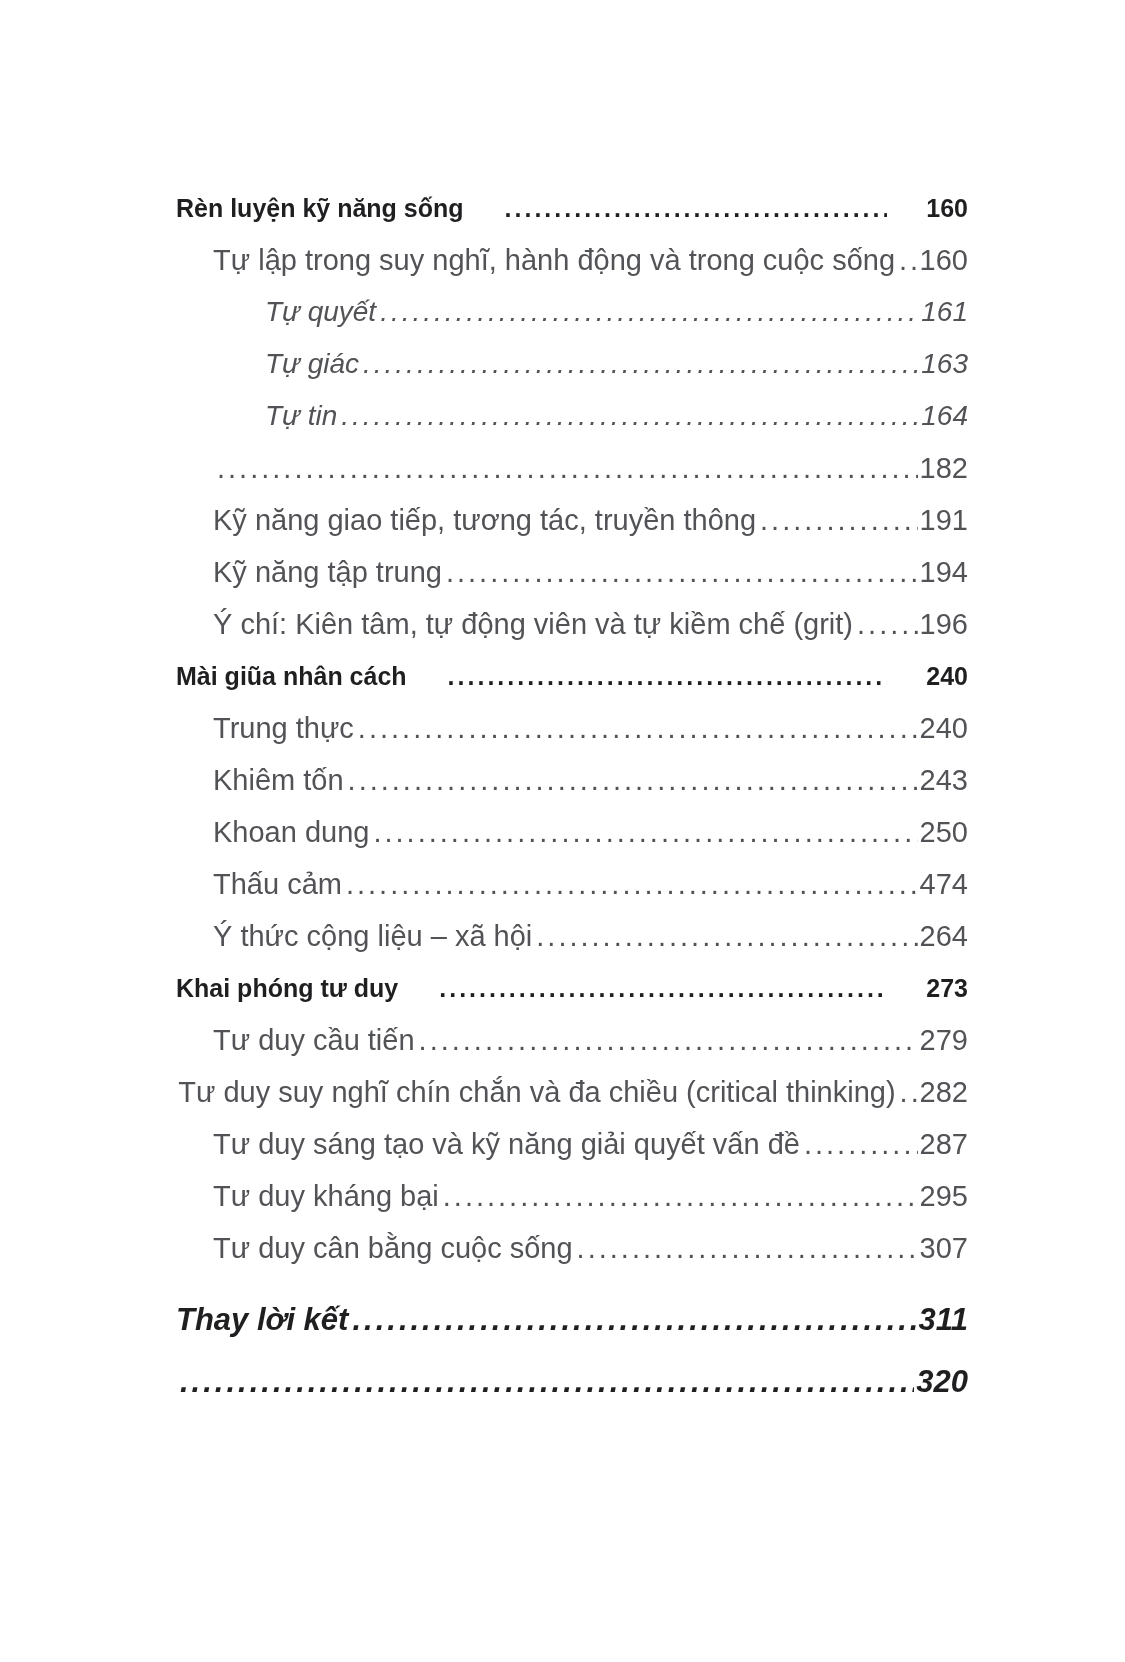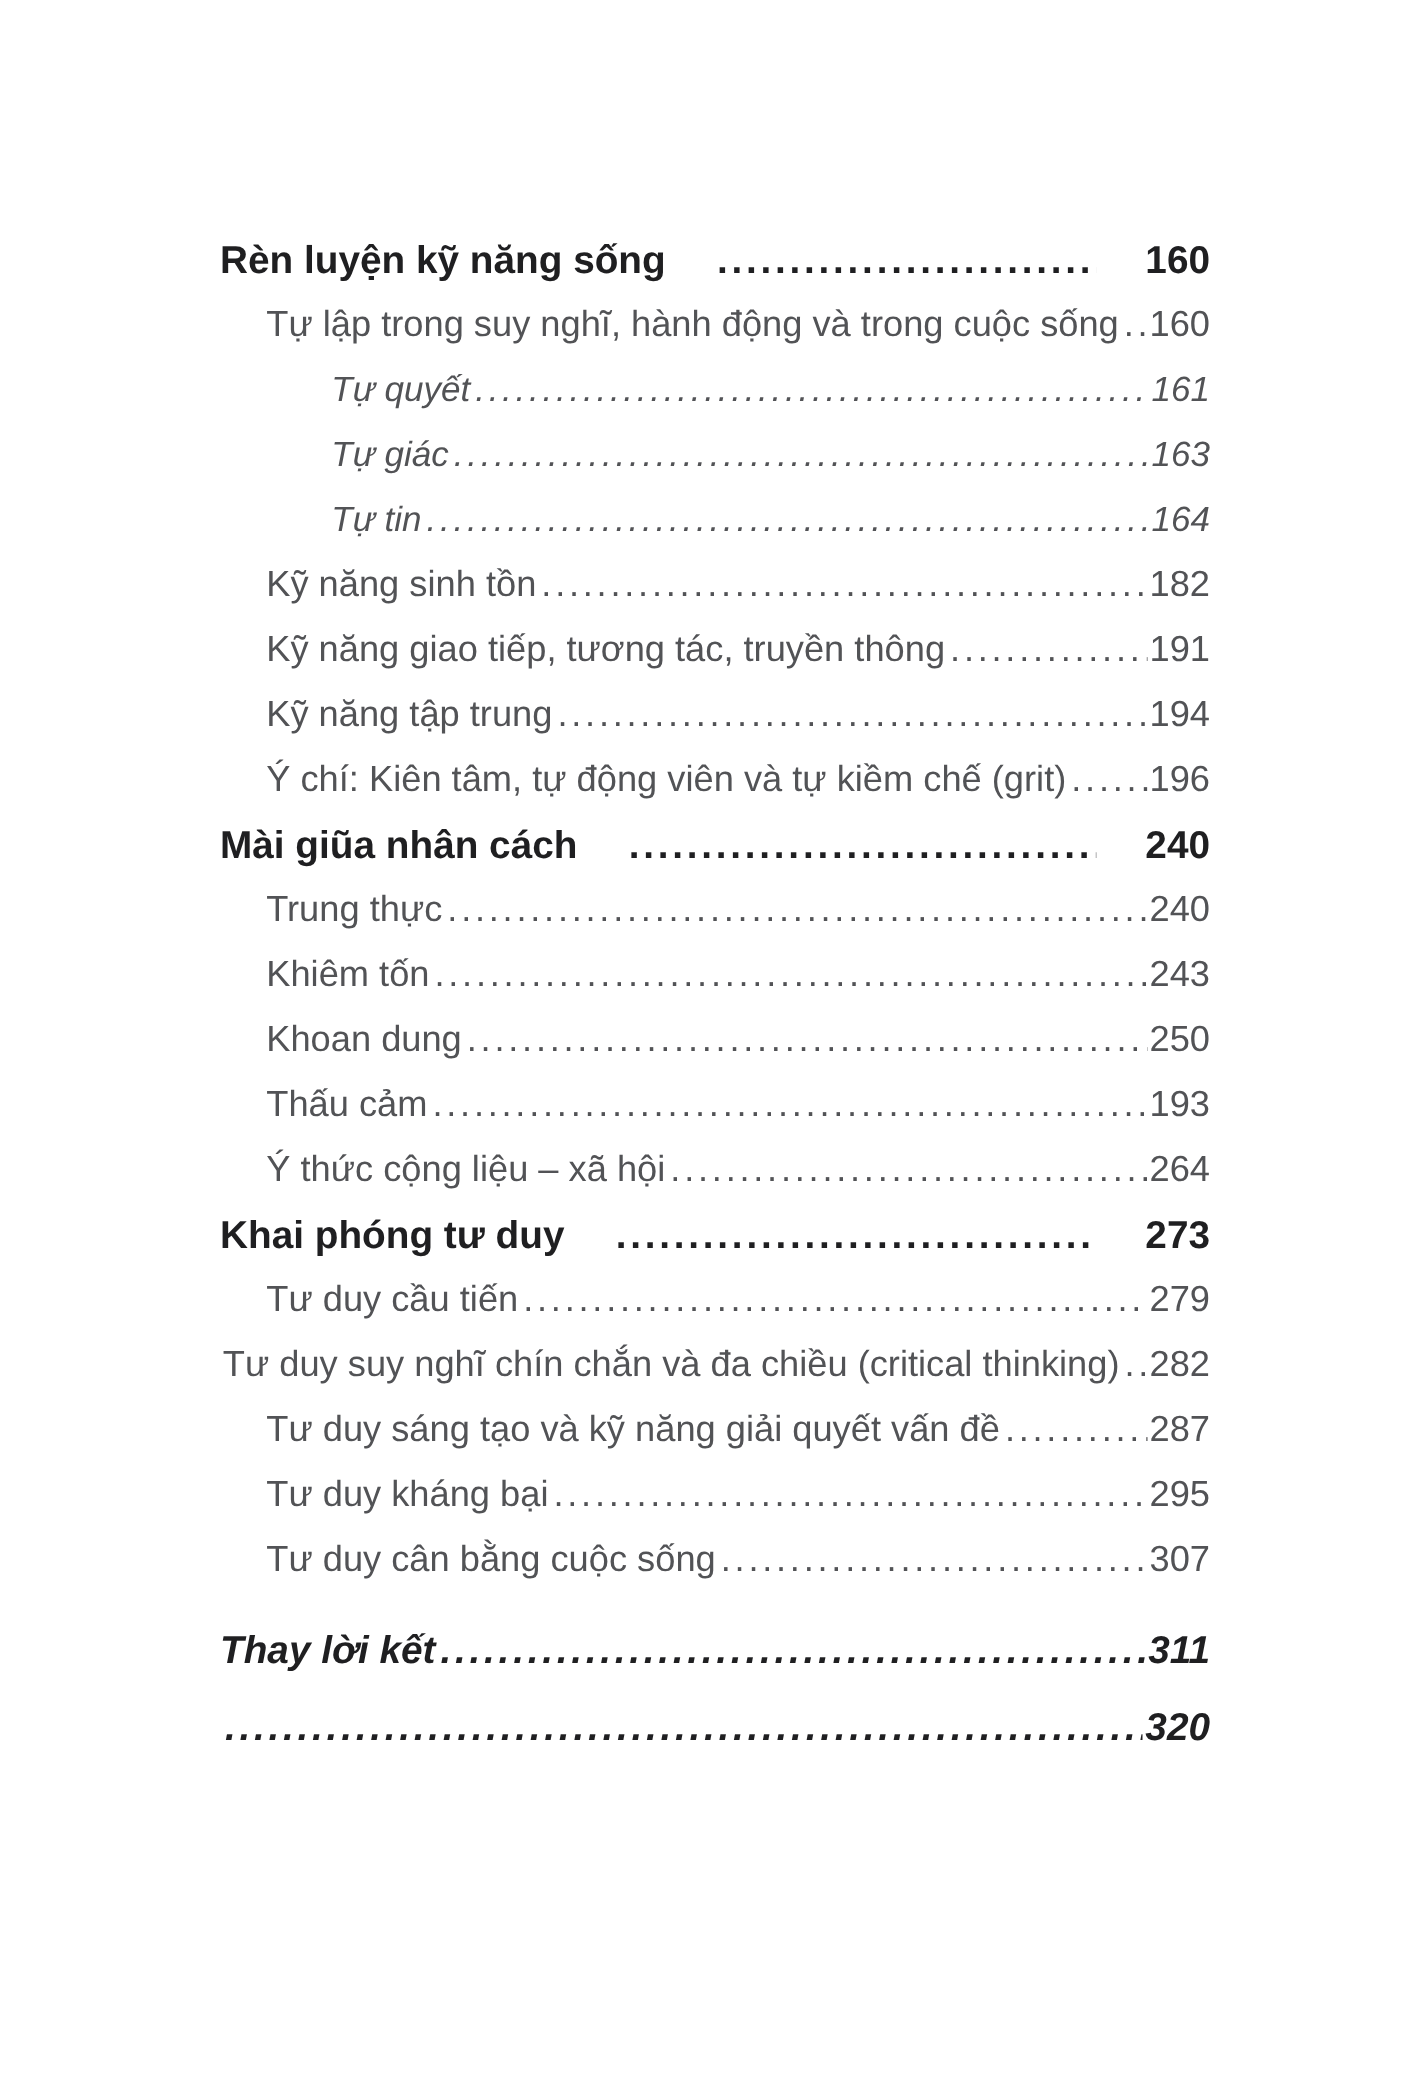--- a/index.html
+++ b/index.html
@@ -36,21 +36,21 @@
   .dots {
     flex: 1 1 auto;
     overflow: hidden;
     letter-spacing: 3px;
     margin: 0 2px 0 4px;
     min-width: 18px;
   }
   .page-num { flex: 0 0 auto; }
 
   
-  .v-chapter   { color: var(--heading-color); font-weight: bold; font-size: 31px; gap: 37px; }
+  .v-chapter   { color: var(--heading-color); font-weight: bold; font-size: 25px; gap: 37px; }
   .v-section   { color: var(--body-color);    font-weight: normal; font-size: 29px; }
   .v-subsection{ color: var(--body-color);    font-style: italic; font-size: 28px; }
   .v-backmatter{ color: var(--heading-color); font-weight: bold; font-style: italic; font-size: 31px; margin-bottom: 26px; }
 
   
   .level-1 { padding-left: 0; }
   .level-2 { padding-left: 37px; justify-content: flex-end; }
   .level-3 { padding-left: 89px; }
 
   .gap-before { margin-top: 36px; }
@@ -84,21 +84,20 @@
     <span class="page-num">163</span>
   </div>
 
   <div class="row level-3 v-subsection">
     <span class="label"><span class="label-text">Tự tin</span></span>
     <span class="dots">................................................................................................................................................................................................................................................</span>
     <span class="page-num">164</span>
   </div>
 
   <div class="row level-2 v-section">
-    <span class="label"><span class="label-text">Kỹ năng sinh tồn</span></span>
     <span class="dots">................................................................................................................................................................................................................................................</span>
     <span class="page-num">182</span>
   </div>
 
   <div class="row level-2 v-section">
     <span class="label"><span class="label-text">Kỹ năng giao tiếp, tương tác, truyền thông</span></span>
     <span class="dots">................................................................................................................................................................................................................................................</span>
     <span class="page-num">191</span>
   </div>
 
@@ -134,21 +133,21 @@
 
   <div class="row level-2 v-section">
     <span class="label"><span class="label-text">Khoan dung</span></span>
     <span class="dots">................................................................................................................................................................................................................................................</span>
     <span class="page-num">250</span>
   </div>
 
   <div class="row level-2 v-section">
     <span class="label"><span class="label-text">Thấu cảm</span></span>
     <span class="dots">................................................................................................................................................................................................................................................</span>
-    <span class="page-num">193</span>
+    <span class="page-num">474</span>
   </div>
 
   <div class="row level-2 v-section">
     <span class="label"><span class="label-text">Ý thức cộng liệu – xã hội</span></span>
     <span class="dots">................................................................................................................................................................................................................................................</span>
     <span class="page-num">264</span>
   </div>
 
   <div class="row level-1 v-chapter">
     <span class="label"><span class="label-text">Khai phóng tư duy</span></span>

